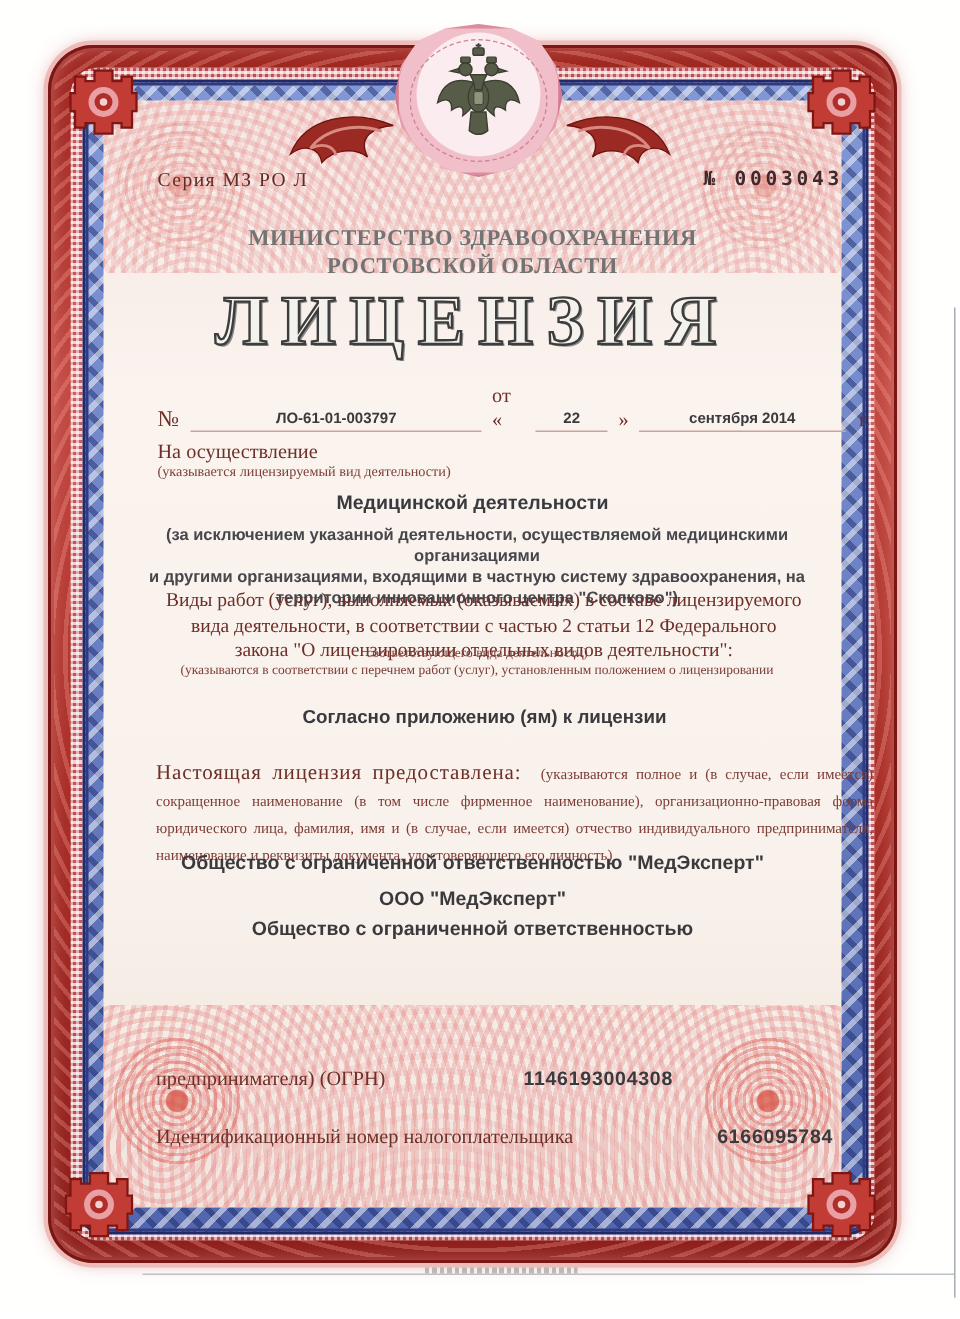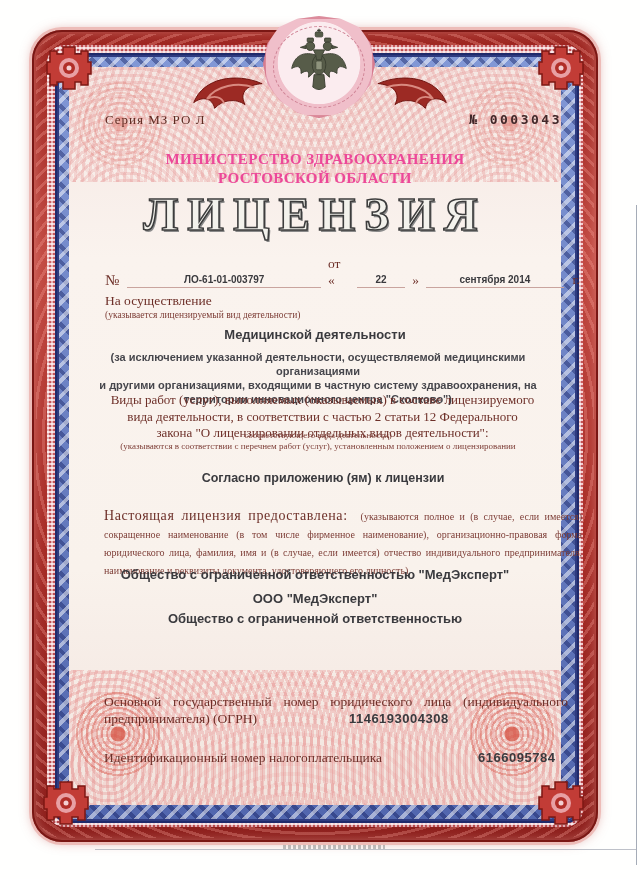--- a/index.html
+++ b/index.html
@@ -59,21 +59,21 @@
   .eagle{position:absolute;left:25px;top:12px;}
 
   
   .abs{position:absolute;}
   .serif13{font:13.5px/16px "Liberation Serif",serif;color:#6d2f28;}
   .note{font:9.5px/11.5px "Liberation Serif",serif;color:#7d3d36;}
   .val{font-family:"Liberation Sans",sans-serif;font-weight:700;color:#3a3a3e;}
   .center{text-align:center;}
   .series{font:13px/15px "Liberation Serif",serif;color:#5f2b22;letter-spacing:1px;}
   .serialno{font:700 13px/15px "DejaVu Sans Mono",monospace;color:#42282a;letter-spacing:2.5px;}
-  .ministry{font:700 15px/19px "Liberation Serif",serif;color:#ec4899;letter-spacing:.4px;}
+  .ministry{font:700 15px/19px "Liberation Serif",serif;color:#737373;letter-spacing:.4px;}
   .doctitle{font:700 47px/52px "Liberation Serif",serif;letter-spacing:9px;color:#f3f2ec;
     -webkit-text-stroke:1.6px #3d3d3d;text-shadow:1.5px 1.5px 0 #8a8a8a;}
   .numline{display:flex;align-items:flex-end;}
   .fill{border-bottom:1.5px solid #c9a49e;padding-bottom:2px;text-align:center;font-size:10px;}
   .kind{font:700 13px/16px "Liberation Sans",sans-serif;color:#3a3a3e;}
   .excl{font:600 11px/14px "Liberation Sans",sans-serif;color:#46464c;}
   .works{font:13px/16.5px "Liberation Serif",serif;color:#6d2f28;}
   .worksnote{font:9px/11px "Liberation Serif",serif;color:#7d3d36;}
   .attach{font:700 12.5px/15px "Liberation Sans",sans-serif;color:#3a3a3e;}
   .granted{text-align:justify;}
@@ -207,21 +207,20 @@
 
   <div class="abs granted" style="left:104px;right:58px;top:506px;">
     <span class="lead">Настоящая лицензия предоставлена:</span>
     <span class="nt">(указываются полное и (в случае, если имеется) сокращенное наименование (в том числе фирменное наименование), организационно-правовая форма юридического лица, фамилия, имя и (в случае, если имеется) отчество индивидуального предпринимателя, наименование и реквизиты документа, удостоверяющего его личность)</span>
   </div>
 
   <div class="abs center company" style="left:69px;right:79px;top:567px;">Общество с ограниченной ответственностью "МедЭксперт"</div>
   <div class="abs center company" style="left:69px;right:79px;top:591px;">ООО "МедЭксперт"</div>
   <div class="abs center company" style="left:69px;right:79px;top:611px;">Общество с ограниченной ответственностью</div>
 
-  <div class="abs serif13 just1" style="left:104px;right:72px;top:694px;">Основной государственный номер юридического лица (индивидуального</div>
   <div class="abs flexrow" style="left:104px;right:72px;top:711px;">
     <span class="serif13">предпринимателя) (ОГРН)</span>
     <span class="val" style="font-size:13px;margin-left:92px;letter-spacing:.5px;">1146193004308</span>
   </div>
 
   <div class="abs flexrow" style="left:104px;right:72px;top:750px;">
     <span class="serif13">Идентификационный номер налогоплательщика</span>
     <span class="val" style="font-size:13px;margin-left:96px;letter-spacing:.5px;">6166095784</span>
   </div>
 

